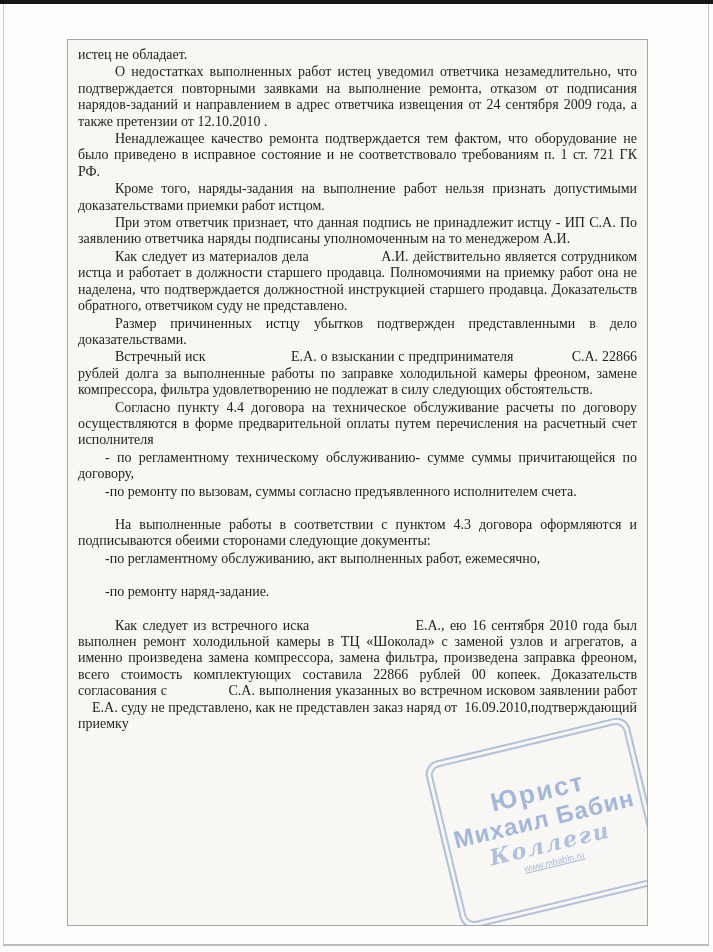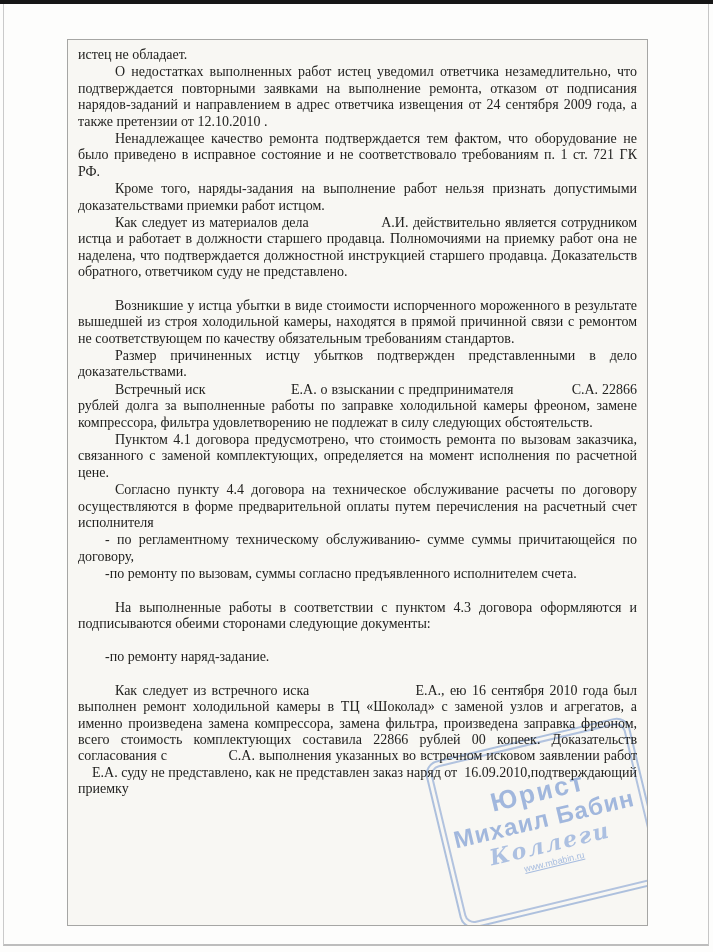--- a/index.html
+++ b/index.html
@@ -93,27 +93,27 @@
         <div class="wm-l1">Юрист</div>
         <div class="wm-l2">Михаил Бабин</div>
         <div class="wm-l3">Коллеги</div>
         <div class="wm-l4">www.mbabin.ru</div>
       </div>
       <div class="paragraphs" id="paragraphs">
           <p class="plain">истец не обладает.</p>
           <p class="indent">О недостатках выполненных работ истец уведомил ответчика незамедлительно, что подтверждается повторными заявками на выполнение ремонта, отказом от подписания нарядов-заданий и направлением в адрес ответчика извещения от 24 сентября 2009 года, а также претензии от 12.10.2010 .</p>
           <p class="indent">Ненадлежащее качество ремонта подтверждается тем фактом, что оборудование не было приведено в исправное состояние и не соответствовало требованиям п. 1 ст. 721 ГК РФ.</p>
           <p class="indent">Кроме того, наряды-задания на выполнение работ нельзя признать допустимыми доказательствами приемки работ истцом.</p>
+          <p class="indent">При этом ответчик признает, что данная подпись не принадлежит истцу - ИП С.А. По заявлению ответчика наряды подписаны уполномоченным на то менеджером А.И.</p>
           <p class="indent">Как следует из материалов дела &nbsp;&nbsp;&nbsp;&nbsp;&nbsp;&nbsp;&nbsp;&nbsp;&nbsp;&nbsp;&nbsp;&nbsp;&nbsp;&nbsp; А.И. действительно является сотрудником истца и работает в должности старшего продавца. Полномочиями на приемку работ она не наделена, что подтверждается должностной инструкцией старшего продавца. Доказательств обратного, ответчиком суду не представлено.</p>
-          <p class="indent gap">Возникшие у истца убытки в виде стоимости испорченного мороженного в результате вышедшей из строя холодильной камеры, находятся в прямой причинной связи с ремонтом не соответствующем по качеству обязательным требованиям стандартов.</p>
           <p class="indent">Размер причиненных истцу убытков подтвержден представленными в дело доказательствами.</p>
           <p class="indent">Встречный иск &nbsp;&nbsp;&nbsp;&nbsp;&nbsp;&nbsp;&nbsp;&nbsp;&nbsp;&nbsp;&nbsp;&nbsp;&nbsp;&nbsp;&nbsp;&nbsp;&nbsp;&nbsp;&nbsp;&nbsp; Е.А. о взыскании с предпринимателя &nbsp;&nbsp;&nbsp;&nbsp;&nbsp;&nbsp;&nbsp;&nbsp;&nbsp;&nbsp;&nbsp;&nbsp;&nbsp; С.А. 22866 рублей долга за выполненные работы по заправке холодильной камеры фреоном, замене компрессора, фильтра удовлетворению не подлежат в силу следующих обстоятельств.</p>
-          <p class="indent">Пунктом 4.1 договора предусмотрено, что стоимость ремонта по вызовам заказчика, связанного с заменой комплектующих, определяется на момент исполнения по расчетной цене.</p>
           <p class="indent">Согласно пункту 4.4 договора на техническое обслуживание расчеты по договору осуществляются в форме предварительной оплаты путем перечисления на расчетный счет исполнителя</p>
           <p class="indent-sm">- по регламентному техническому обслуживанию- сумме суммы причитающейся по договору,</p>
           <p class="indent-sm">-по ремонту по вызовам, суммы согласно предъявленного исполнителем счета.</p>
           <p class="indent gap">На выполненные работы в соответствии с пунктом 4.3 договора оформляются и подписываются обеими сторонами следующие документы:</p>
+          <p class="indent-sm">-по регламентному обслуживанию, акт выполненных работ, ежемесячно,</p>
           <p class="indent-sm gap">-по ремонту наряд-задание.</p>
           <p class="indent gap">Как следует из встречного иска &nbsp;&nbsp;&nbsp;&nbsp;&nbsp;&nbsp;&nbsp;&nbsp;&nbsp;&nbsp;&nbsp;&nbsp;&nbsp;&nbsp;&nbsp;&nbsp;&nbsp;&nbsp; Е.А., ею 16 сентября 2010 года был выполнен ремонт холодильной камеры в ТЦ «Шоколад» с заменой узлов и агрегатов, а именно произведена замена компрессора, замена фильтра, произведена заправка фреоном, всего стоимость комплектующих составила 22866 рублей 00 копеек. Доказательств согласования с &nbsp;&nbsp;&nbsp;&nbsp;&nbsp;&nbsp;&nbsp;&nbsp;&nbsp;&nbsp;&nbsp;&nbsp;&nbsp; С.А. выполнения указанных во встречном исковом заявлении работ &nbsp;&nbsp;&nbsp; Е.А. суду не представлено, как не представлен заказ наряд от &nbsp;16.09.2010,подтверждающий приемку</p>
         </div>
     </div>
   </div>
 </div>
 
 </body></html>

